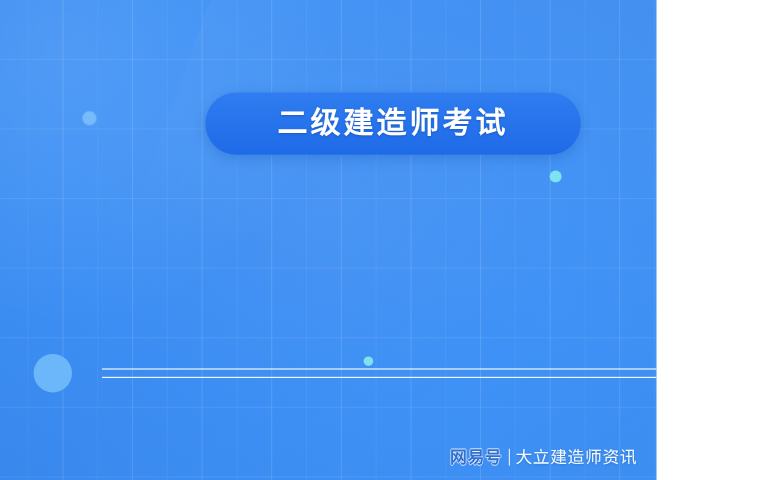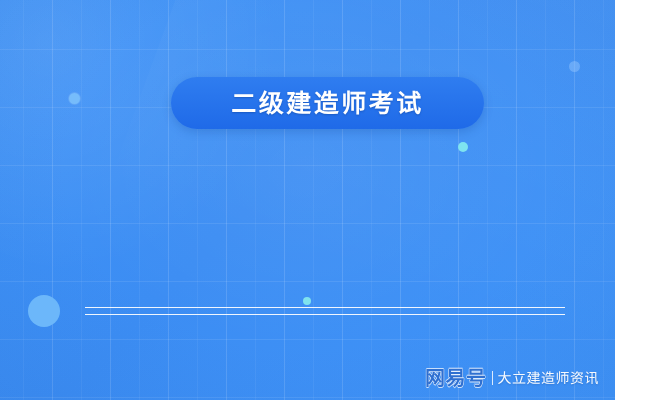--- a/index.html
+++ b/index.html
@@ -4,21 +4,21 @@
 <title>banner</title>
 <style>
   html, body {
     margin: 0;
     padding: 0;
     background: #ffffff;
   }
 
   #banner {
     position: relative;
-    width: 615px;
+    width: 547px;
     height: 400px;
     overflow: hidden;
     font-family: "Liberation Sans", "DejaVu Sans", sans-serif;
     background: #3d90f5;
     user-select: none;
   }
 
   
   .bg-base {
     position: absolute;
@@ -170,21 +170,21 @@
     position: absolute;
     right: 16px;
     bottom: 12px;
     display: flex;
     align-items: center;
     gap: 5px;
     line-height: 1;
     opacity: 0.96;
   }
   .wm-logo {
-    font-size: 20px;
+    font-size: 14px;
     font-weight: bold;
     color: #2f6fd0;
     text-shadow:
       0.6px 0 0 rgba(255,255,255,0.75),
       -0.6px 0 0 rgba(255,255,255,0.75),
       0 0.6px 0 rgba(255,255,255,0.75),
       0 -0.6px 0 rgba(255,255,255,0.75);
     letter-spacing: 0.5px;
   }
   .wm-sep {

